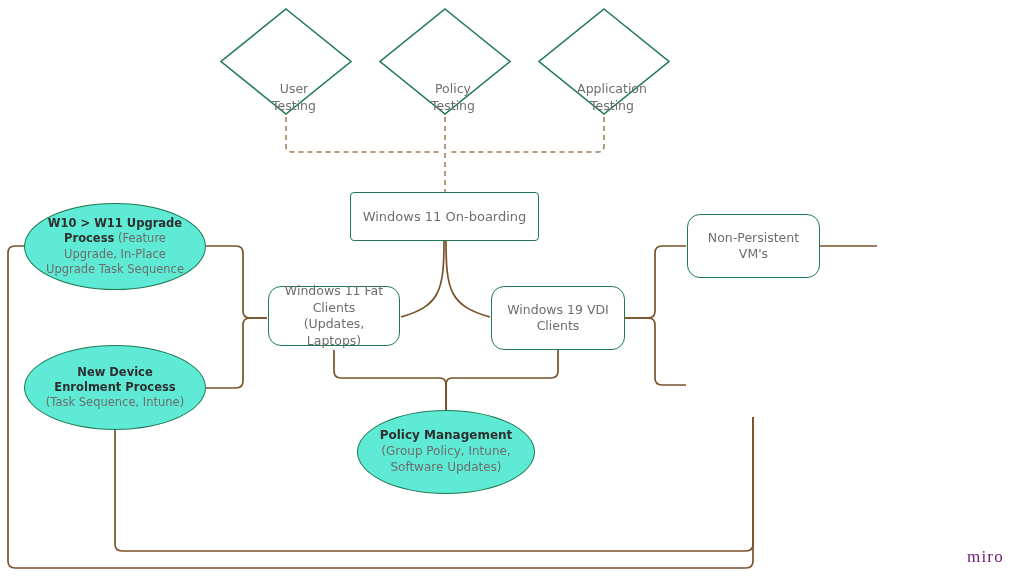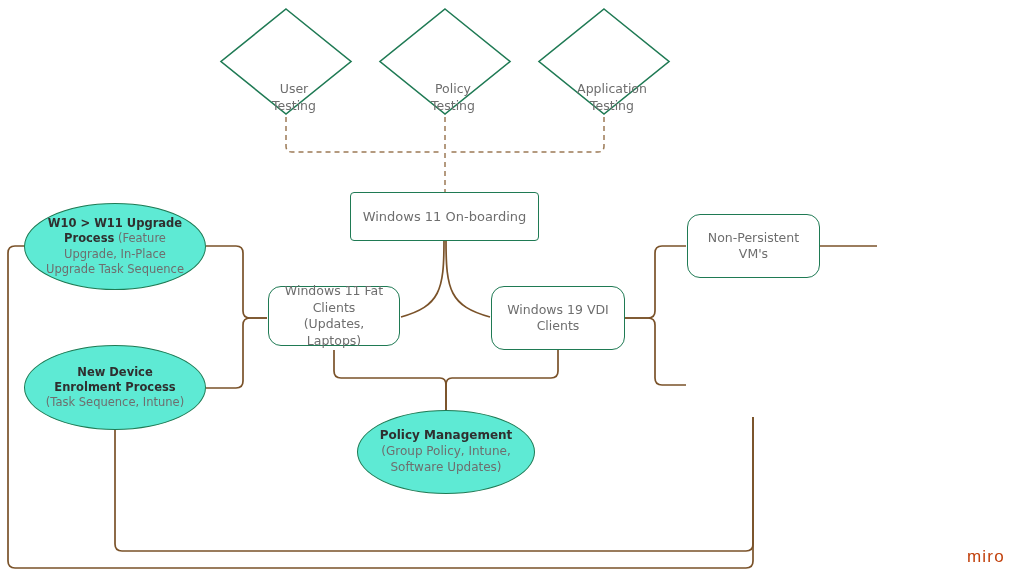--- a/index.html
+++ b/index.html
@@ -68,24 +68,24 @@
     display: flex;
     align-items: flex-end;
     justify-content: center;
     text-align: center;
     color: #6e6e6e;
     line-height: 1.35;
   }
   b { color: #2f2f2f; font-weight: 700; }
   .watermark {
     position: absolute;
-    color: #c2410c;
+    color: #701a75;
     font-size: 17px;
     letter-spacing: 1.2px;
-    font-family: Liberation Sans, sans-serif;
+    font-family: Liberation Serif, serif;
     user-select: none;
   }
 </style>
 </head>
 <body>
 
 <div id="canvas">
 
   <svg id="edges" viewBox="0 0 1024 585" width="1024" height="585">
     <g fill="none" stroke="#9c7a55" stroke-width="1.5" stroke-dasharray="5 4" stroke-linecap="butt" stroke-linejoin="round">

